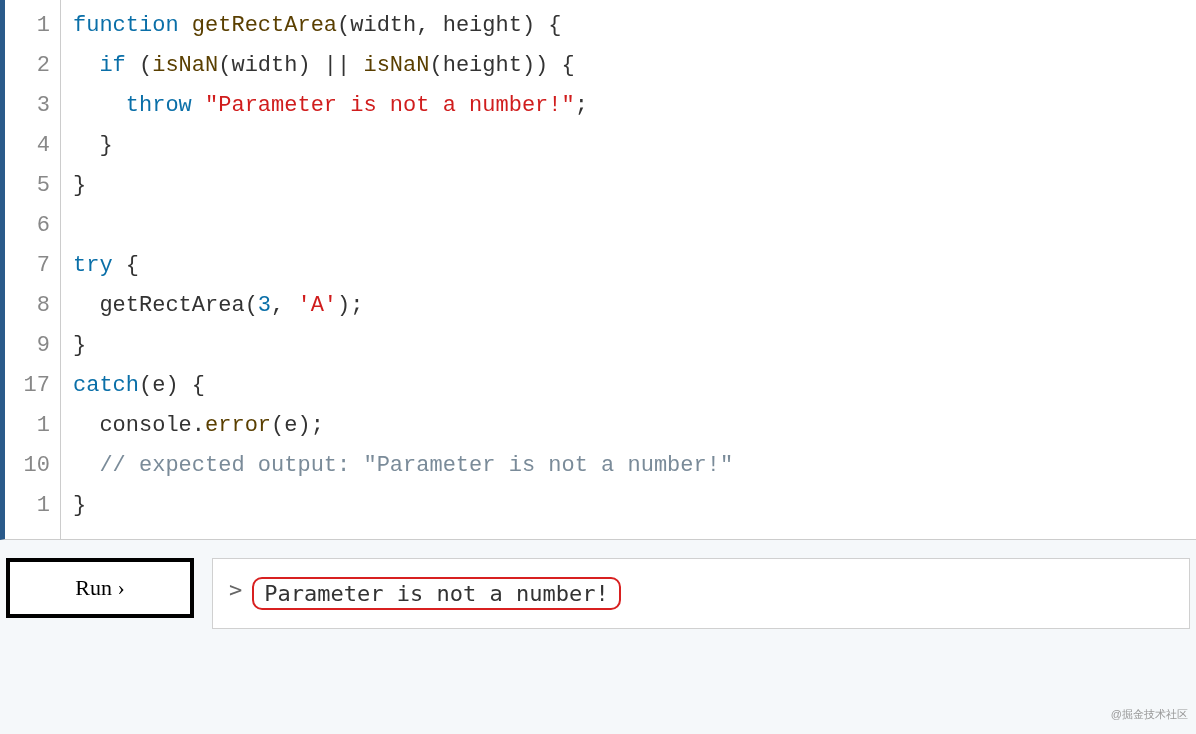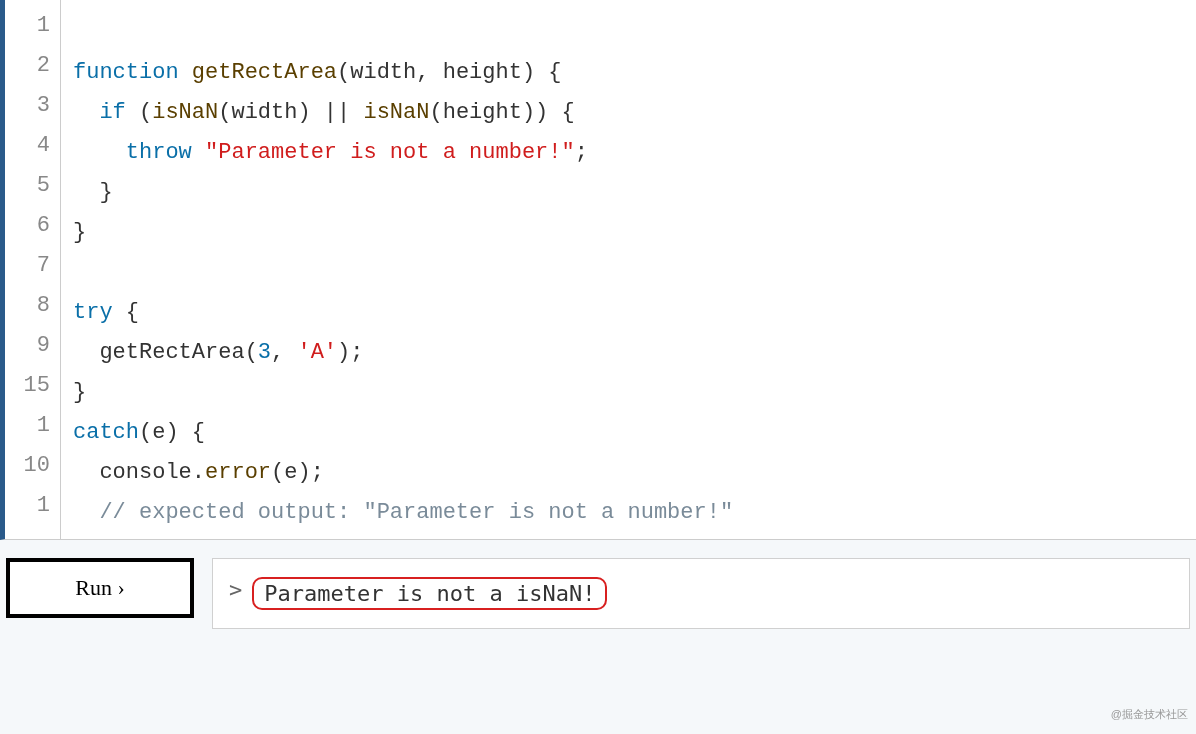--- a/index.html
+++ b/index.html
@@ -27,21 +27,20 @@
   border-right: 1px solid #ccc;
   line-height: 40px;
 }
 .code-area {
   flex: 1;
   padding: 6px 12px;
   font-size: 22px;
   line-height: 40px;
   white-space: pre;
   overflow: auto;
-  margin-top: 47px;
 }
 .tok-kw { color: #0a6fa8; }
 .tok-fn { color: #5a3f00; }
 .tok-op { color: #333; }
 .tok-str { color: #d01d1d; }
 .tok-num { color: #0a6fa8; }
 .tok-comment { color: #7a8b99; }
 .tok-ident { color: #333; }
 .bottom {
   display: flex;
@@ -97,31 +96,31 @@
   <div class="gutter" id="gutter">
       <div>1</div>
       <div>2</div>
       <div>3</div>
       <div>4</div>
       <div>5</div>
       <div>6</div>
       <div>7</div>
       <div>8</div>
       <div>9</div>
-      <div>15</div>
+      <div>17</div>
       <div>1</div>
       <div>10</div>
       <div>1</div>
     </div>
   <div class="code-area" id="code-area"><div><span class="tok-kw">function </span><span class="tok-fn">getRectArea</span><span class="tok-op">(</span><span class="tok-ident">width</span><span class="tok-op">, </span><span class="tok-ident">height</span><span class="tok-op">) {</span></div><div><span>  </span><span class="tok-kw">if</span><span class="tok-op"> (</span><span class="tok-fn">isNaN</span><span class="tok-op">(</span><span class="tok-ident">width</span><span class="tok-op">) || </span><span class="tok-fn">isNaN</span><span class="tok-op">(</span><span class="tok-ident">height</span><span class="tok-op">)) {</span></div><div><span>    </span><span class="tok-kw">throw</span><span> </span><span class="tok-str">"Parameter is not a number!"</span><span class="tok-op">;</span></div><div><span class="tok-op">  }</span></div><div><span class="tok-op">}</span></div><div>&nbsp;</div><div><span class="tok-kw">try</span><span class="tok-op"> {</span></div><div><span class="tok-ident">  getRectArea(</span><span class="tok-num">3</span><span class="tok-op">, </span><span class="tok-str">'A'</span><span class="tok-op">);</span></div><div><span class="tok-op">}</span></div><div><span class="tok-kw">catch</span><span class="tok-op">(e) {</span></div><div><span class="tok-ident">  console.</span><span class="tok-fn">error</span><span class="tok-op">(e);</span></div><div><span>  </span><span class="tok-comment">// expected output: "Parameter is not a number!"</span></div><div><span class="tok-op">}</span></div></div>
 </div>
 
 <div class="bottom">
   <div class="btn-col">
     <div class="btn">Run ›</div>
   </div>
   <div class="output-pane">
     <span class="output-caret">&gt;</span>
-    <span class="output-msg">Parameter is not a isNaN!</span>
+    <span class="output-msg">Parameter is not a number!</span>
   </div>
 </div>
 
 <div class="watermark">@掘金技术社区</div>
 
 </body></html>

